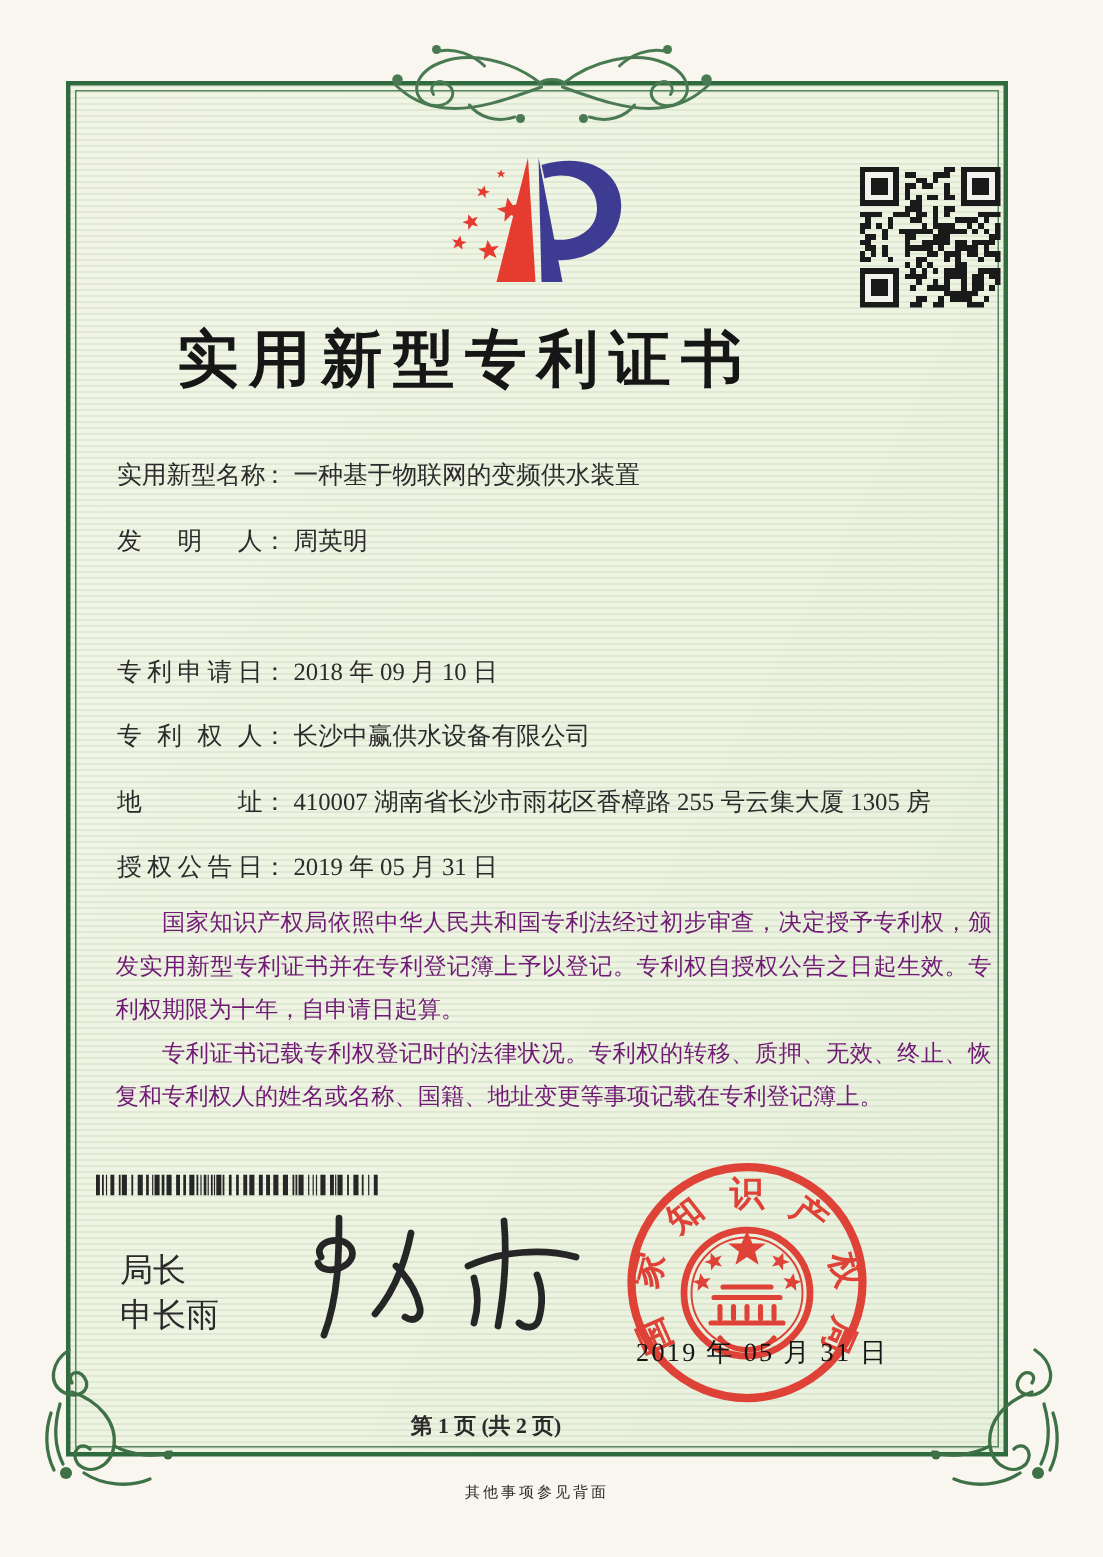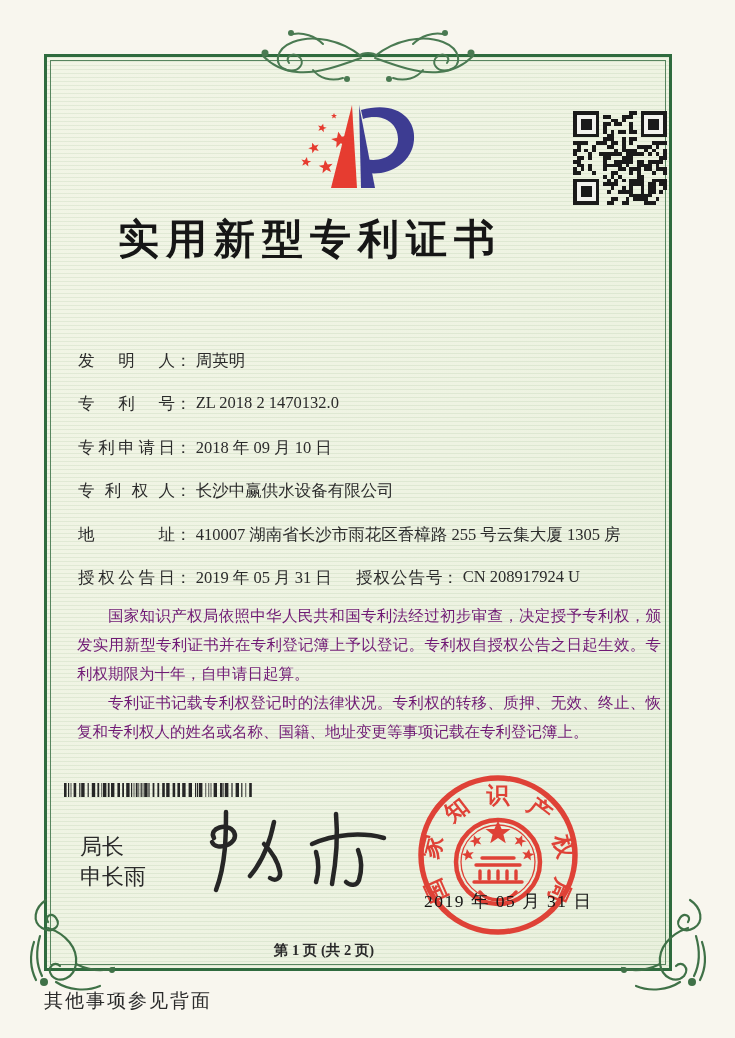--- a/index.html
+++ b/index.html
@@ -46,21 +46,21 @@
     left:77px;top:601px;width:584px;font-size:15.5px;line-height:29px;
     text-align:justify;color:#701a75;
   }
   .paras p{margin:0;text-indent:2em;}
   .signer{left:80px;top:832px;font-size:22px;line-height:30px;}
   .seal-date{
     left:424px;top:889px;font-size:17.5px;color:#141414;letter-spacing:1.5px;
     z-index:6;
   }
   .page-indicator{left:44px;top:941px;width:560px;text-align:center;font-size:14.5px;font-weight:bold;}
-  .footer-note{left:44px;top:988px;width:628px;font-size:19px;letter-spacing:2px;}
+  .footer-note{left:44px;top:988px;width:628px;text-align:center;font-size:10px;letter-spacing:2px;}
   
   .logo{left:294px;top:100px;width:124px;height:96px;z-index:4;}
   .qr{left:573px;top:111px;width:94px;height:94px;z-index:4;}
   .barcode{left:64px;top:783px;width:192px;height:14px;z-index:4;}
   .signature{left:186px;top:800px;width:215px;height:100px;z-index:5;}
   .seal{left:404px;top:761px;width:188px;height:188px;z-index:5;opacity:.93;}
 </style>
 </head>
 <body>
 
@@ -352,47 +352,43 @@
       <rect x="18" y="0" width="7" height="7" fill="#1a1a1a"></rect>
       <rect x="19" y="1" width="5" height="5" fill="#f2f2ee"></rect>
       <rect x="20" y="2" width="3" height="3" fill="#1a1a1a"></rect>
       <rect x="0" y="18" width="7" height="7" fill="#1a1a1a"></rect>
       <rect x="1" y="19" width="5" height="5" fill="#f2f2ee"></rect>
       <rect x="2" y="20" width="3" height="3" fill="#1a1a1a"></rect>
     </svg>
 
   <div class="abs title">实用新型专利证书</div>
 
+  <div class="abs field-row" style="top:306px">
+    <span class="flabel">实用新型名称</span><span class="colon">：</span>
+    <span class="fvalue">一种基于物联网的变频供水装置</span>
+  </div>
   <div class="abs field-row" style="top:350px">
     <span class="flabel">发明人</span><span class="colon">：</span>
     <span class="fvalue">周英明</span>
   </div>
-  <div class="abs field-row" style="top:393px">
-    <span class="flabel">专利号</span><span class="colon">：</span>
-    <span class="fvalue">ZL 2018 2 1470132.0</span>
-  </div>
   <div class="abs field-row" style="top:437px">
     <span class="flabel">专利申请日</span><span class="colon">：</span>
     <span class="fvalue">2018 年 09 月 10 日</span>
   </div>
   <div class="abs field-row" style="top:480px">
     <span class="flabel">专利权人</span><span class="colon">：</span>
     <span class="fvalue">长沙中赢供水设备有限公司</span>
   </div>
   <div class="abs field-row" style="top:524px">
     <span class="flabel">地址</span><span class="colon">：</span>
     <span class="fvalue">410007 湖南省长沙市雨花区香樟路 255 号云集大厦 1305 房</span>
   </div>
   <div class="abs field-row" style="top:567px">
     <span class="flabel">授权公告日</span><span class="colon">：</span>
     <span class="fvalue">2019 年 05 月 31 日</span>
-    <span class="grant-col">
-      <span class="flabel">授权公告号</span><span class="colon">：</span>
-      <span class="fvalue">CN 208917924 U</span>
-    </span>
   </div>
 
   <div class="abs paras">
     <p>国家知识产权局依照中华人民共和国专利法经过初步审查，决定授予专利权，颁发实用新型专利证书并在专利登记簿上予以登记。专利权自授权公告之日起生效。专利权期限为十年，自申请日起算。</p>
     <p>专利证书记载专利权登记时的法律状况。专利权的转移、质押、无效、终止、恢复和专利权人的姓名或名称、国籍、地址变更等事项记载在专利登记簿上。</p>
   </div>
 
   <svg class="abs barcode" id="barcode-svg" viewBox="0 0 192 14" preserveAspectRatio="none">
       <rect x="0" y="0" width="2.6" height="14" fill="#262626"></rect>
       <rect x="4" y="0" width="1.2" height="14" fill="#262626"></rect>

